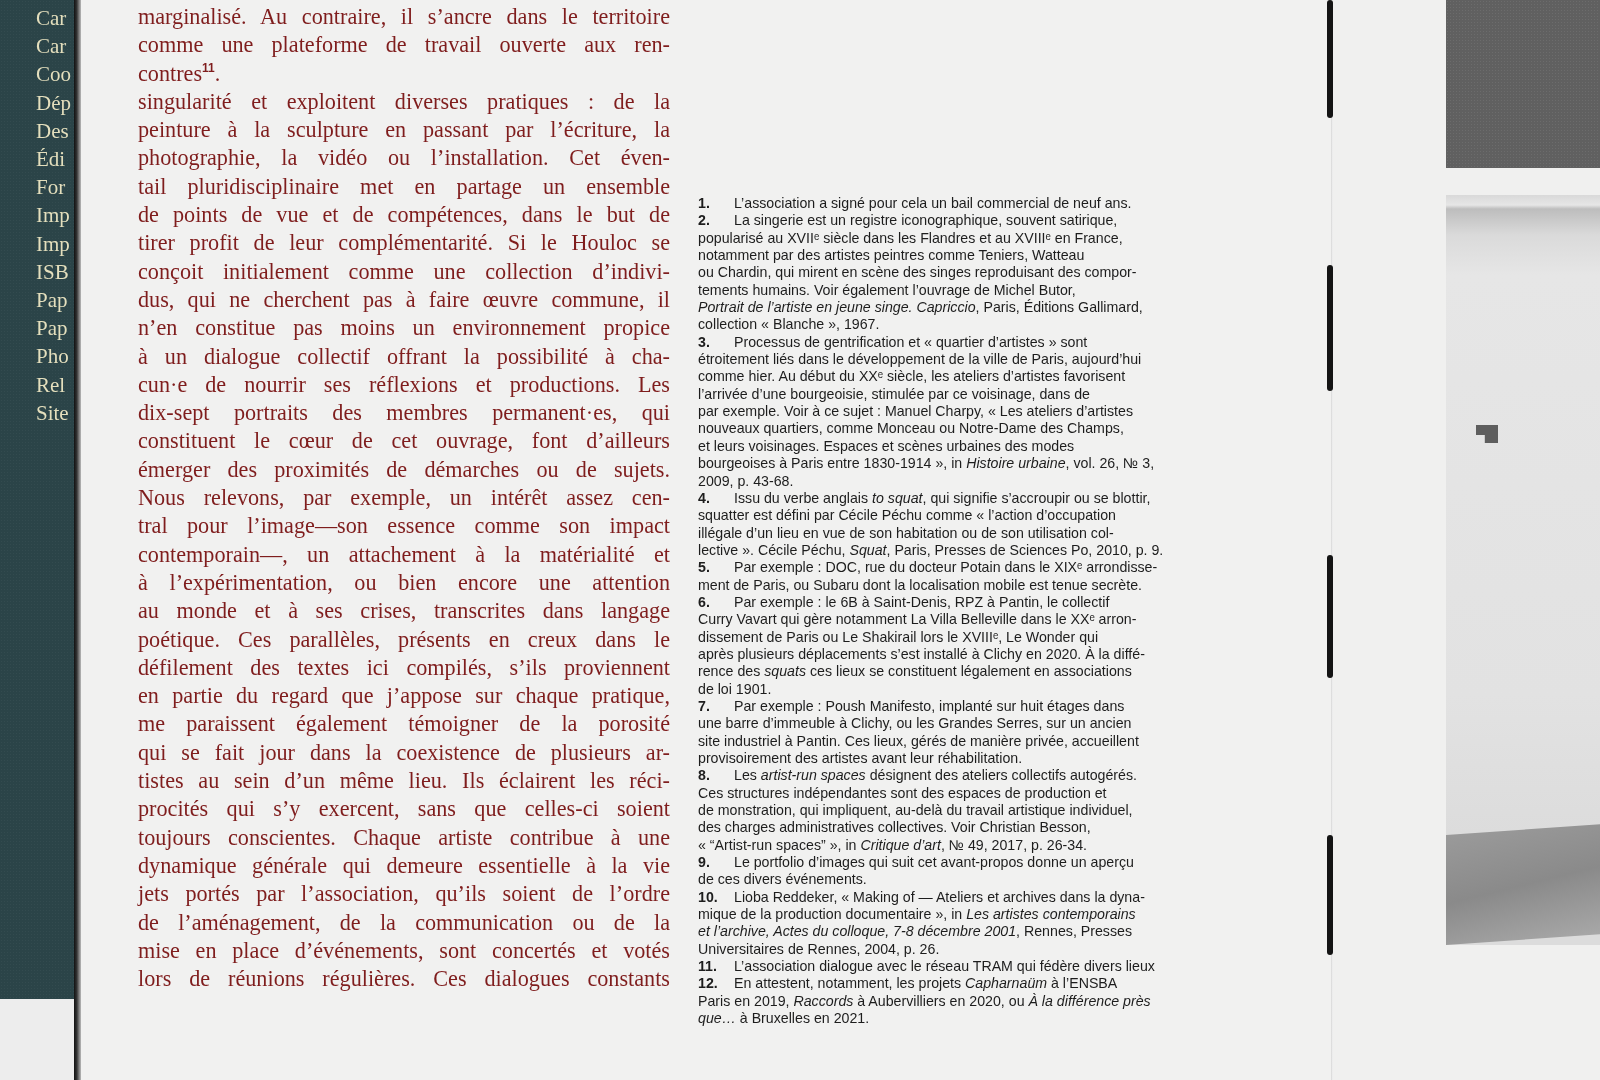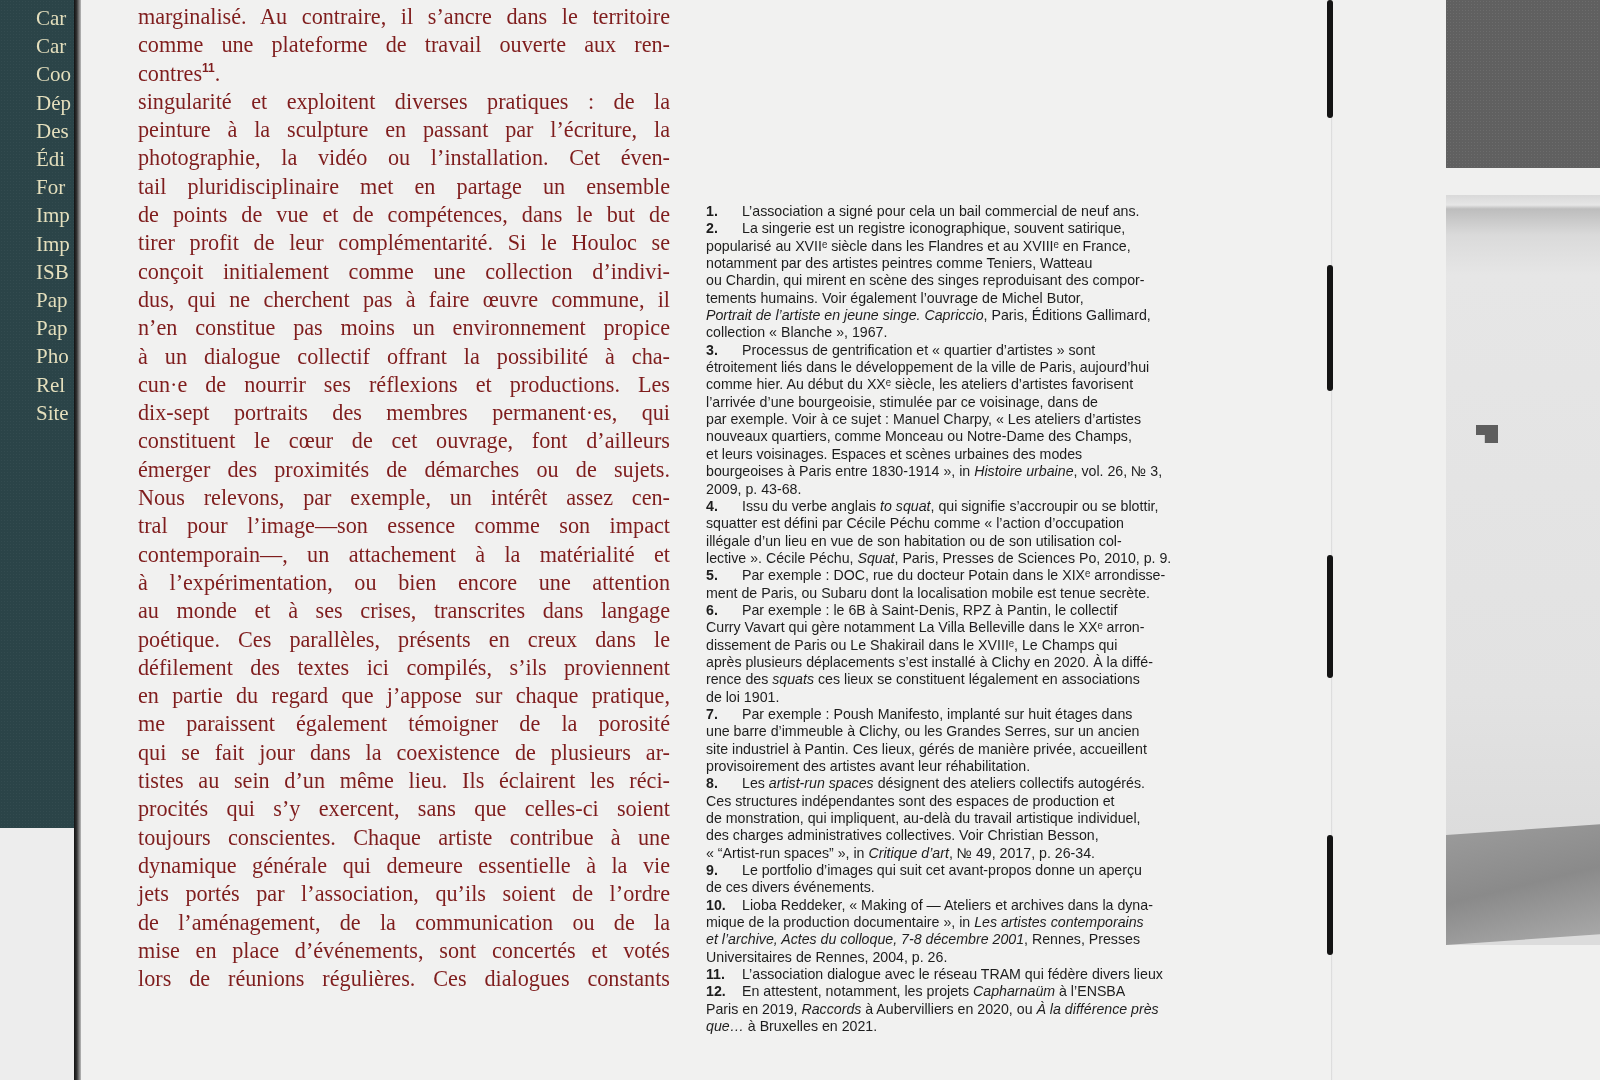--- a/index.html
+++ b/index.html
@@ -1,21 +1,21 @@
 <!DOCTYPE html>
 <html><head>
 <meta charset="utf-8">
 <style>
   html, body { margin:0; padding:0; }
   body {
     width:1600px; height:1080px; overflow:hidden; position:relative;
     background:#ededed;
   }
   .cover {
-    position:absolute; left:0; top:0; width:78px; height:828px;
+    position:absolute; left:0; top:0; width:78px; height:999px;
     background:#2b4448;
     background-image: radial-gradient(rgba(255,255,255,0.04) 1px, transparent 1px);
     background-size:3px 3px;
     overflow:hidden;
   }
   .cover-list { position:absolute; left:36px; top:4px; margin:0; padding:0; list-style:none; }
   .cover-list li {
     font-family:"Liberation Serif", serif; font-size:21px; line-height:28.2px;
     color:#e4dfbd; white-space:nowrap;
   }
@@ -30,21 +30,21 @@
   .body-text {
     position:absolute; left:57px; top:3px; width:532px; margin:0;
     font-family:"Liberation Serif", "DejaVu Serif", serif;
     font-size:22.2px; line-height:28.3px; color:#7f1d1d;
   }
   .body-text .line { display:block; white-space:nowrap; text-align:justify; text-align-last:justify; }
   .body-text .line.last { text-align-last:left; }
   .body-text .line.indent { padding-left:35px; }
   .body-text sup { font-size:12px; font-weight:bold; vertical-align:9px; line-height:0; font-family:"Liberation Sans", sans-serif; }
   .notes {
-    position:absolute; left:617px; top:195px; width:540px; margin:8px; padding:0; list-style:none;
+    position:absolute; left:617px; top:195px; width:540px; margin:0; padding:0; list-style:none;
     font-family:"Liberation Sans", "DejaVu Sans", sans-serif; font-size:14.2px; line-height:17.35px;
     color:#1d1d1d;
   }
   .notes .nline { display:block; white-space:nowrap; }
   .notes .num { font-weight:bold; display:inline-block; width:36px; }
   .notes i { }
   .gutter {
     position:absolute; left:1331px; top:0; width:2px; height:1080px;
     background:linear-gradient(to right,#d6d6d6,#f4f4f4);
   }
@@ -165,21 +165,21 @@
         <span class="nline"><span>illégale d’un lieu en vue de son habitation ou de son utilisation col-</span></span>
         <span class="nline"><span>lective ». Cécile Péchu, <i>Squat</i>, Paris, Presses de Sciences Po, 2010, p. 9.</span></span>
       </li>
       <li>
         <span class="nline"><span class="num">5.</span><span>Par exemple : DOC, rue du docteur Potain dans le XIXᵉ arrondisse-</span></span>
         <span class="nline"><span>ment de Paris, ou Subaru dont la localisation mobile est tenue secrète.</span></span>
       </li>
       <li>
         <span class="nline"><span class="num">6.</span><span>Par exemple : le 6B à Saint-Denis, RPZ à Pantin, le collectif</span></span>
         <span class="nline"><span>Curry Vavart qui gère notamment La Villa Belleville dans le XXᵉ arron-</span></span>
-        <span class="nline"><span>dissement de Paris ou Le Shakirail dans le XVIIIᵉ, Le Champs qui</span></span>
+        <span class="nline"><span>dissement de Paris ou Le Shakirail lors le XVIIIᵉ, Le Wonder qui</span></span>
         <span class="nline"><span>après plusieurs déplacements s’est installé à Clichy en 2020. À la diffé-</span></span>
         <span class="nline"><span>rence des <i>squats</i> ces lieux se constituent légalement en associations</span></span>
         <span class="nline"><span>de loi 1901.</span></span>
       </li>
       <li>
         <span class="nline"><span class="num">7.</span><span>Par exemple : Poush Manifesto, implanté sur huit étages dans</span></span>
         <span class="nline"><span>une barre d’immeuble à Clichy, ou les Grandes Serres, sur un ancien</span></span>
         <span class="nline"><span>site industriel à Pantin. Ces lieux, gérés de manière privée, accueillent</span></span>
         <span class="nline"><span>provisoirement des artistes avant leur réhabilitation.</span></span>
       </li>

